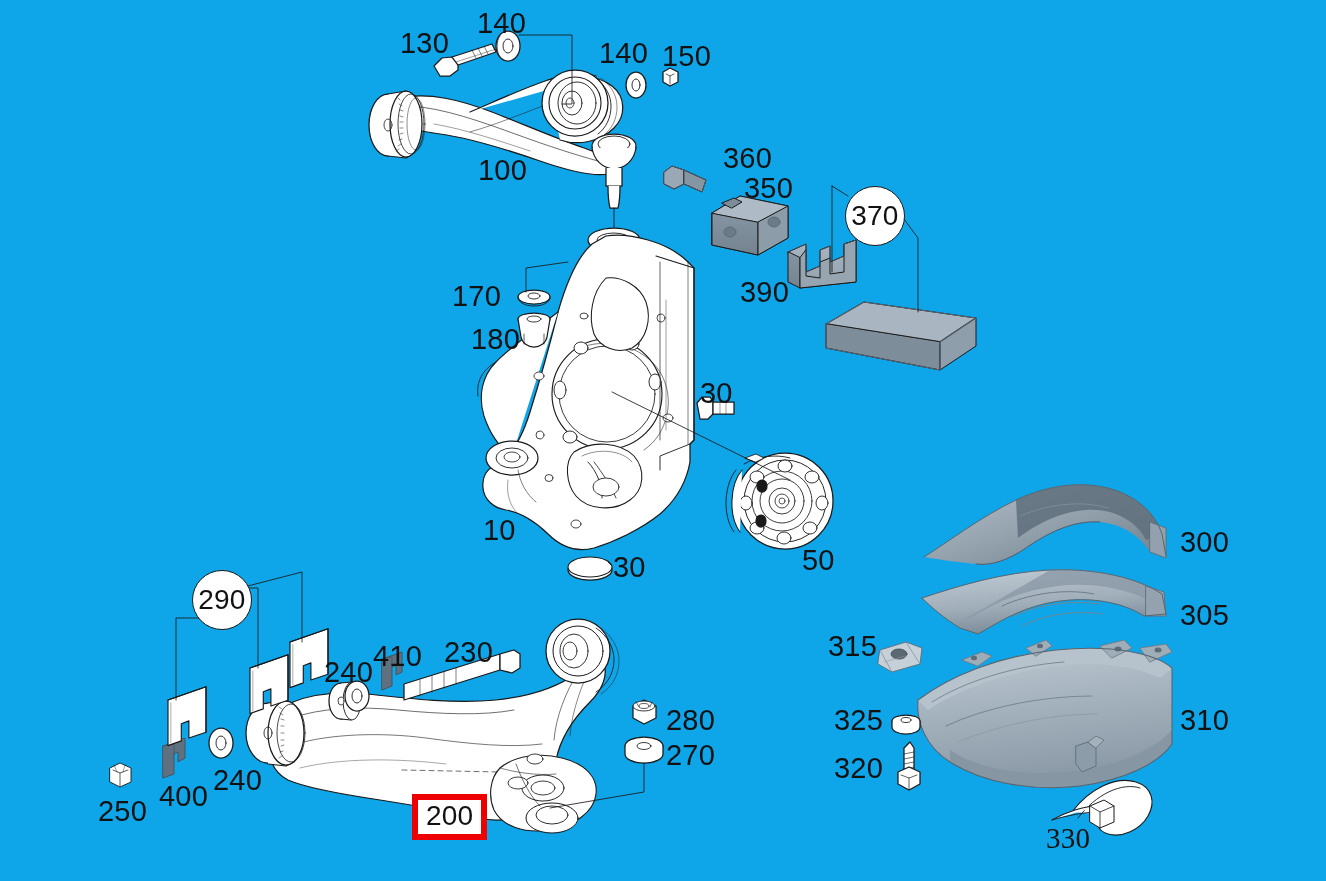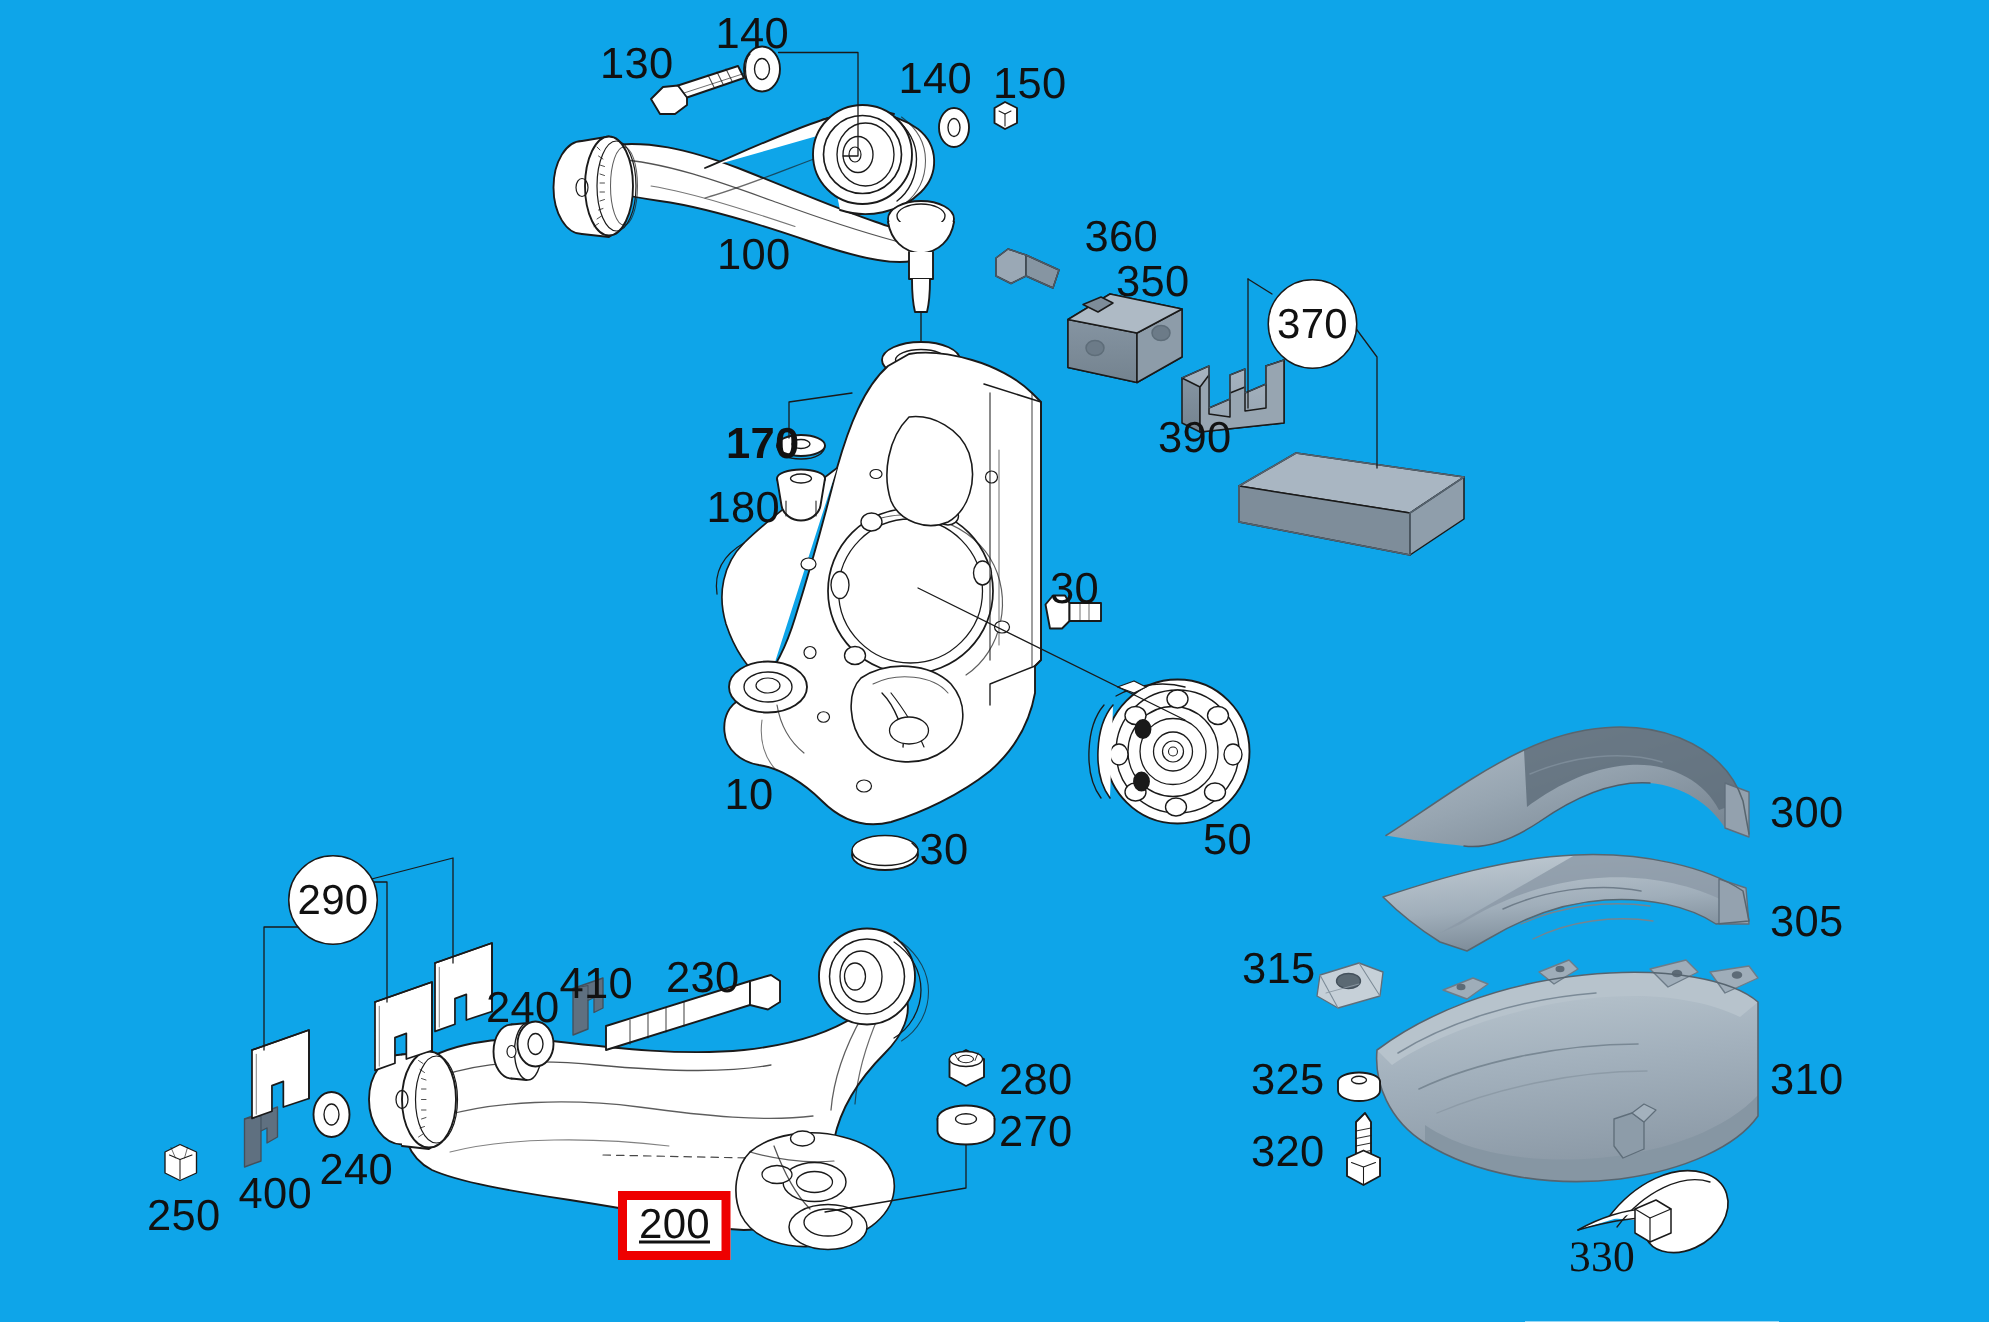--- a/index.html
+++ b/index.html
@@ -46,21 +46,20 @@
     justify-content: center;
     font-size: 28px;
   }
   .callout.highlighted {
     background: #ffffff;
     border: 6px solid #ee0000;
     padding: 1px 8px 3px 8px;
     font-size: 28px;
     line-height: 30px;
     box-sizing: border-box;
-    text-decoration: underline;
   }
 </style>
 </head>
 <body>
 
 <div id="diagram-root">
 
   <svg id="svg-layer" viewBox="0 0 1326 881">
     <defs>
       <linearGradient id="gMetalTop" x1="0" y1="0" x2="0" y2="1">
@@ -576,22 +575,22 @@
   </svg>
 
   <div class="callout" style="left:400px; top:28px;">130</div>
   <div class="callout" style="left:477px; top:8px;">140</div>
   <div class="callout" style="left:599px; top:38px;">140</div>
   <div class="callout" style="left:662px; top:41px;">150</div>
   <div class="callout" style="left:478px; top:155px;text-align:center;">100</div>
   <div class="callout" style="left:679px; top:143px;margin-left:44px;">360</div>
   <div class="callout" style="left:744px; top:173px;">350</div>
   <div class="callout circled" style="left:845px; top:186px;">370</div>
-  <div class="callout" style="left:740px; top:277px;margin-left:32px;">390</div>
-  <div class="callout" style="left:484px; top:281px;font-weight:bold;">170</div>
+  <div class="callout" style="left:740px; top:277px;">390</div>
+  <div class="callout" style="left:452px; top:281px;">170</div>
   <div class="callout" style="left:471px; top:324px;">180</div>
   <div class="callout" style="left:700px; top:378px;">30</div>
   <div class="callout" style="left:483px; top:515px;">10</div>
   <div class="callout" style="left:613px; top:552px;">30</div>
   <div class="callout" style="left:802px; top:545px;">50</div>
   <div class="callout" style="left:1180px; top:527px;">300</div>
   <div class="callout" style="left:1180px; top:600px;">305</div>
   <div class="callout circled" style="left:192px; top:570px;">290</div>
   <div class="callout" style="left:373px; top:641px;">410</div>
   <div class="callout" style="left:444px; top:637px;">230</div>

